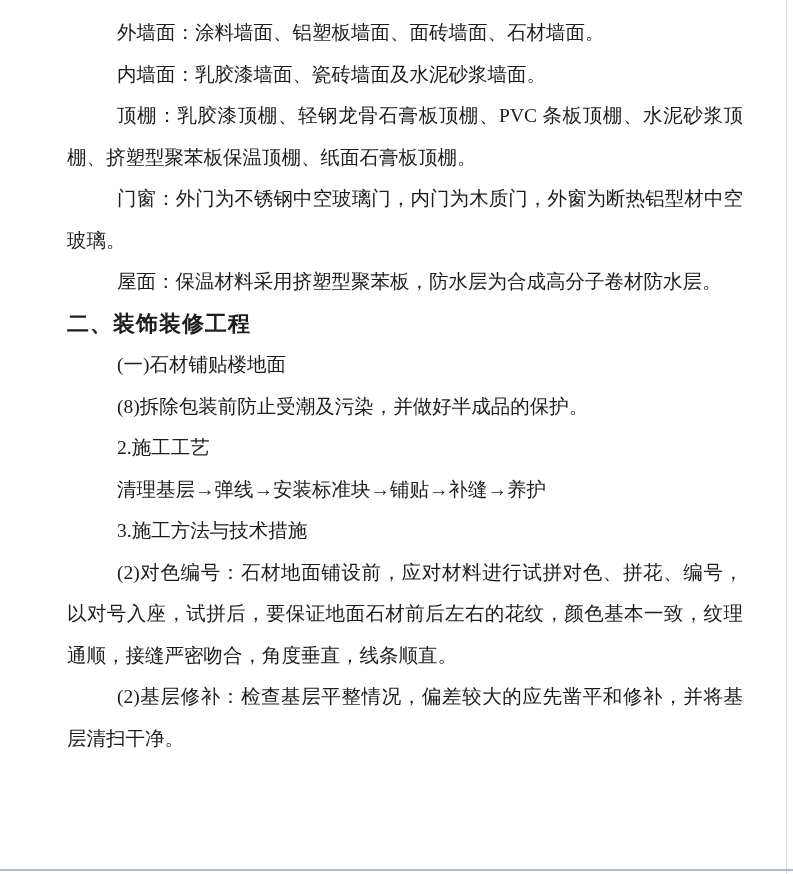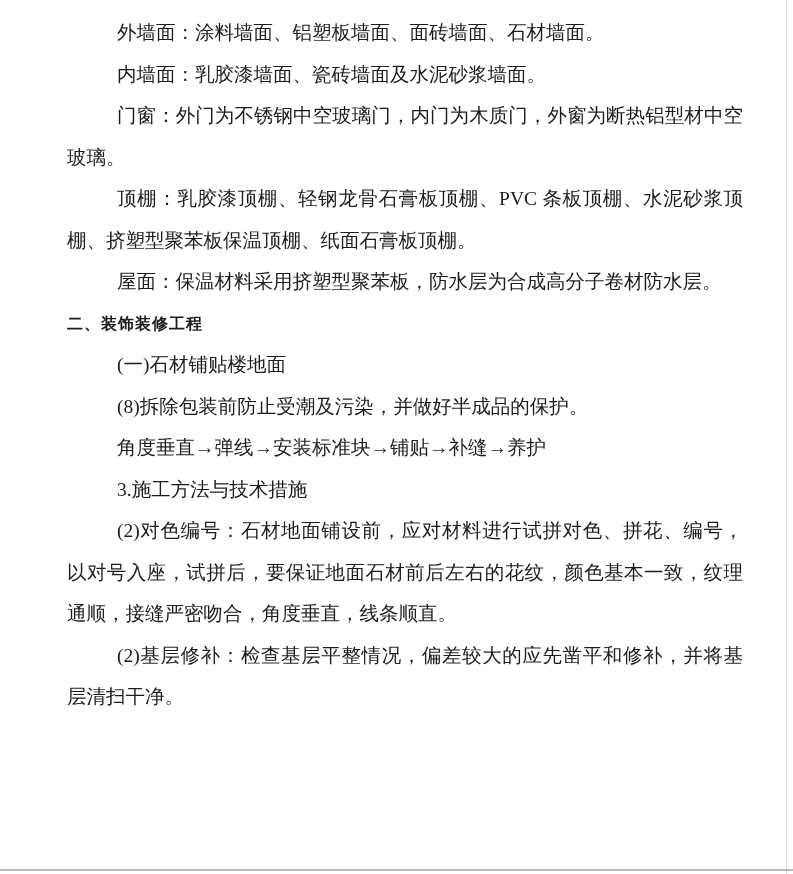--- a/index.html
+++ b/index.html
@@ -32,21 +32,21 @@
     text-align: justify;
     text-justify: inter-character;
   }
   .para {
     margin: 0;
     text-indent: 50px;
   }
   .para.heading {
     text-indent: 0;
     font-weight: bold;
-    font-size: 16px;
+    font-size: 22px;
     letter-spacing: 1px;
   }
   .edge-right {
     position: absolute;
     top: 0;
     left: 786px;
     width: 1px;
     height: 874px;
     background: var(--right-edge, #dddddd);
   }
@@ -59,26 +59,27 @@
     background: var(--bottom-edge, #b3bac2);
   }
 </style>
 </head>
 <body>
 
 <div class="page">
   <div class="doc-body" id="docBody">
       <p class="para body">外墙面：涂料墙面、铝塑板墙面、面砖墙面、石材墙面。</p>
       <p class="para body">内墙面：乳胶漆墙面、瓷砖墙面及水泥砂浆墙面。</p>
+      <p class="para body">顶棚：乳胶漆顶棚、轻钢龙骨石膏板顶棚、PVC 条板顶棚、水泥砂浆顶棚、挤塑型聚苯板保温顶棚、纸面石膏板顶棚。</p>
       <p class="para body">门窗：外门为不锈钢中空玻璃门，内门为木质门，外窗为断热铝型材中空玻璃。</p>
-      <p class="para body">顶棚：乳胶漆顶棚、轻钢龙骨石膏板顶棚、PVC 条板顶棚、水泥砂浆顶棚、挤塑型聚苯板保温顶棚、纸面石膏板顶棚。</p>
       <p class="para body">屋面：保温材料采用挤塑型聚苯板，防水层为合成高分子卷材防水层。</p>
       <p class="para heading">二、装饰装修工程</p>
       <p class="para body">(一)石材铺贴楼地面</p>
       <p class="para body">(8)拆除包装前防止受潮及污染，并做好半成品的保护。</p>
-      <p class="para body">角度垂直→弹线→安装标准块→铺贴→补缝→养护</p>
+      <p class="para body">2.施工工艺</p>
+      <p class="para body">清理基层→弹线→安装标准块→铺贴→补缝→养护</p>
       <p class="para body">3.施工方法与技术措施</p>
       <p class="para body">(2)对色编号：石材地面铺设前，应对材料进行试拼对色、拼花、编号，以对号入座，试拼后，要保证地面石材前后左右的花纹，颜色基本一致，纹理通顺，接缝严密吻合，角度垂直，线条顺直。</p>
       <p class="para body">(2)基层修补：检查基层平整情况，偏差较大的应先凿平和修补，并将基层清扫干净。</p>
     </div>
   <div class="edge-right"></div>
   <div class="edge-bottom"></div>
 </div>
 
 </body></html>

